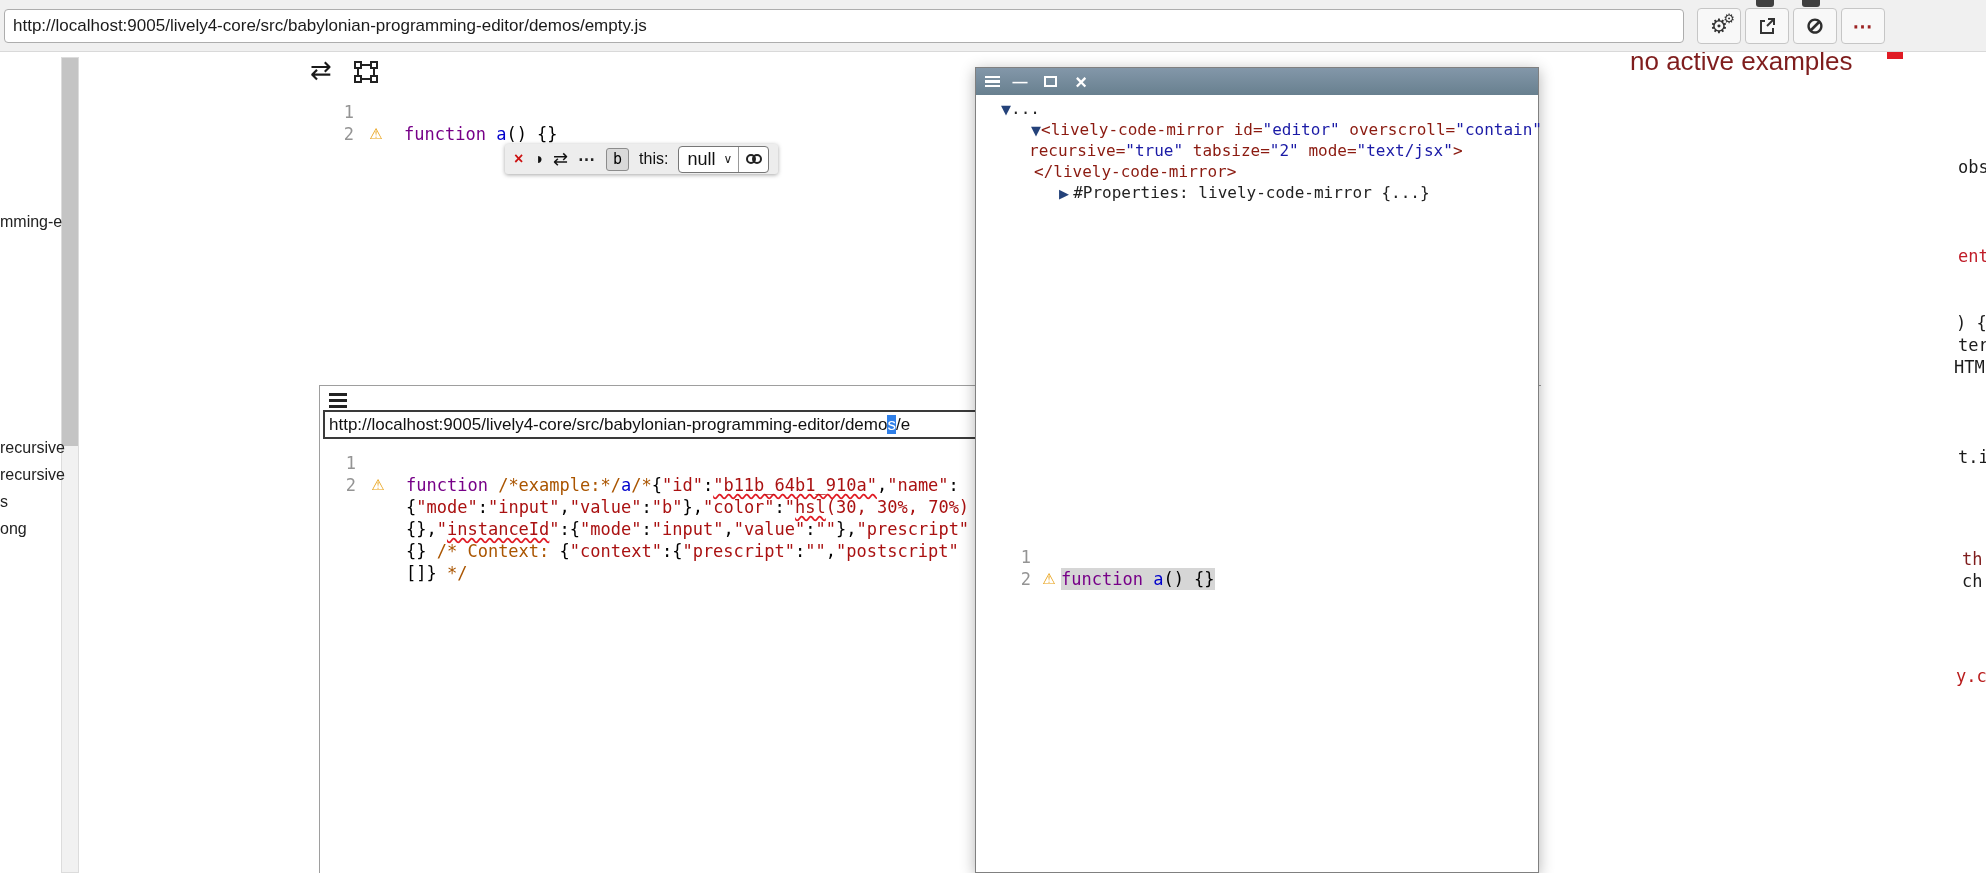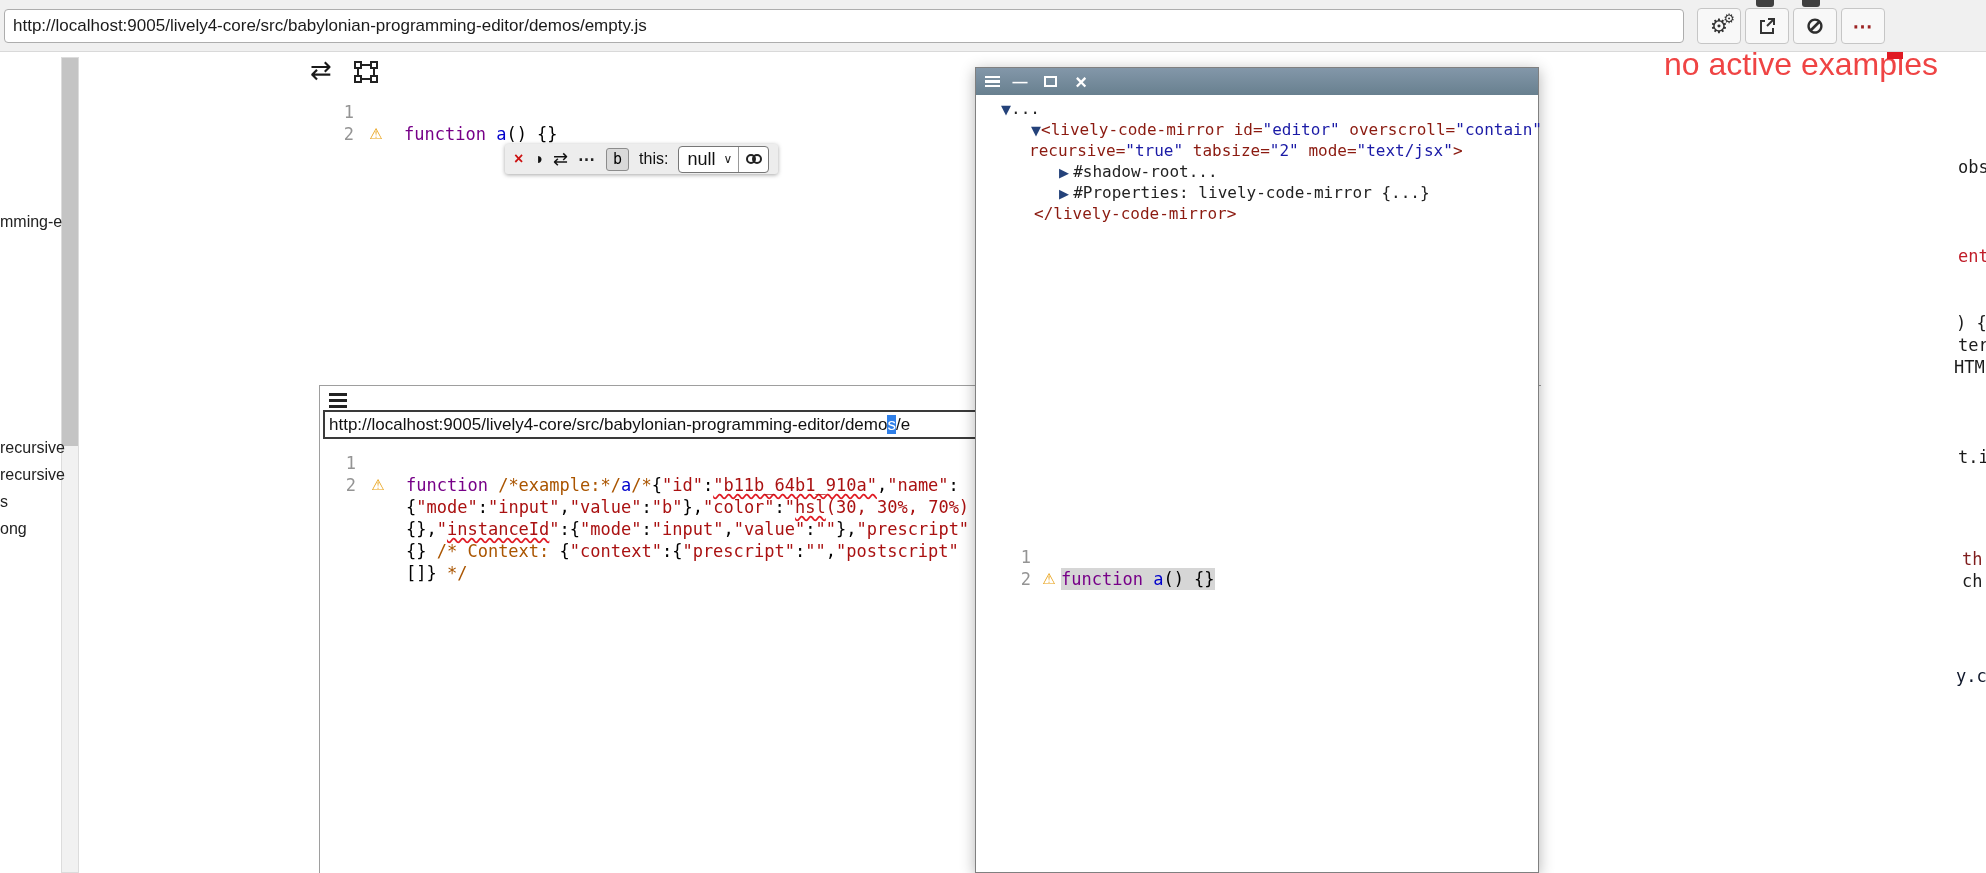--- a/index.html
+++ b/index.html
@@ -22,21 +22,21 @@
   #btn-more     { left:1841px; }
   .gear-big { font-size:20px; color:#333; }
   .gear-small { position:absolute; right:5px; top:2px; font-size:13px; color:#333; }
   #btn-block span { font-size:22px; color:#2e2e2e; font-weight:bold; }
   #btn-more span { font-size:20px; font-weight:bold; color:#9c2323; letter-spacing:1px; }
   .winstub { position:absolute; top:0; width:18px; height:7px; background:#404040;
              border-radius:0 0 3px 3px; z-index:45; }
   #winstub1 { left:1756px; } #winstub2 { left:1802px; }
 
   
-  #no-active { position:absolute; left:1664px; top:46px; font-size:32px; color:#ef4444; }
+  #no-active { position:absolute; left:1630px; top:46px; font-size:26px; color:#7f1d1d; }
   #red-marker { position:absolute; left:1887px; top:43px; width:16px; height:16px;
                 background:#e01b24; }
 
   
   #left-scrollbar { position:absolute; left:61px; top:57px; width:18px; height:816px;
                     background:#f1f1f1; border:1px solid #dcdcdc; }
   #left-scrollbar .thumb { position:absolute; left:0; top:0; width:100%; height:388px;
                            background:#c4c4c4; }
 
   
@@ -217,23 +217,22 @@
         <i></i>
       </span>
     <span class="win-btn">—</span>
     <span class="win-btn maxbox"></span>
     <span class="win-btn closex">×</span>
   </div>
   <div class="insp-tree">
       <div class="crow"><span class="codeln" style="padding-left: 25px;"><span class="tk tri">▼</span><span class="tk">...</span></span></div>
       <div class="crow"><span class="codeln" style="padding-left: 55px;"><span class="tk tri">▼</span><span class="tk tag">&lt;lively-code-mirror</span><span class="tk"> </span><span class="tk tag">id=</span><span class="tk val">"editor"</span><span class="tk"> </span><span class="tk tag">overscroll=</span><span class="tk val">"contain"</span></span></div>
       <div class="crow"><span class="codeln" style="padding-left: 53px;"><span class="tk tag">recursive=</span><span class="tk val">"true"</span><span class="tk"> </span><span class="tk tag">tabsize=</span><span class="tk val">"2"</span><span class="tk"> </span><span class="tk tag">mode=</span><span class="tk val">"text/jsx"</span><span class="tk tag">&gt;</span></span></div>
-      <div class="crow"><span class="codeln" style="padding-left: 83px;"><span class="tk tri">▶ </span><span class="tk">#shadow-root...</span></span></div>
+      <div class="crow"><span class="codeln" style="padding-left: 58px;"><span class="tk tag">&lt;/lively-code-mirror&gt;</span></span></div>
       <div class="crow"><span class="codeln" style="padding-left: 83px;"><span class="tk tri">▶ </span><span class="tk">#Properties: lively-code-mirror {...}</span></span></div>
-      <div class="crow"><span class="codeln" style="padding-left: 58px;"><span class="tk tag">&lt;/lively-code-mirror&gt;</span></span></div>
     </div>
   <div id="insp-code" class="codeblock small-gutter">
       <div class="crow sel-full"><span class="gut">1</span><span class="warnslot"></span></div>
       <div class="crow"><span class="gut">2</span><span class="warnslot">⚠</span><span class="codeln sel-text"><span class="tk kw">function</span><span class="tk"> </span><span class="tk def">a</span><span class="tk">() {}</span></span></div>
     </div>
 </div>
 
 <div id="left-frags" class="fragwrap">
     <span class="frag sans" style="left: 0px; top: 212px; color: rgb(34, 34, 34);">mming-e</span>
     <span class="frag sans" style="left: 0px; top: 438px; color: rgb(34, 34, 34);">recursive</span>
@@ -243,14 +242,14 @@
   </div>
 <div id="right-frags" class="fragwrap">
     <span class="frag mono" style="left: 1958px; top: 156px; color: rgb(28, 28, 28);">obs</span>
     <span class="frag mono" style="left: 1958px; top: 245px; color: rgb(192, 28, 40);">ent</span>
     <span class="frag mono" style="left: 1956px; top: 312px; color: rgb(28, 28, 28);">) {</span>
     <span class="frag mono" style="left: 1958px; top: 334px; color: rgb(28, 28, 28);">ter</span>
     <span class="frag mono" style="left: 1954px; top: 356px; color: rgb(28, 28, 28);">HTM</span>
     <span class="frag mono" style="left: 1958px; top: 446px; color: rgb(28, 28, 28);">t.i</span>
     <span class="frag mono" style="left: 1962px; top: 548px; color: #7f1d1d;">th</span>
     <span class="frag mono" style="left: 1962px; top: 570px; color: rgb(28, 28, 28);">ch</span>
-    <span class="frag mono" style="left: 1956px; top: 665px; color: #0f172a;">y.c</span>
+    <span class="frag mono" style="left: 1956px; top: 665px; color: #b91c1c;">y.c</span>
   </div>
 
 </body></html>

